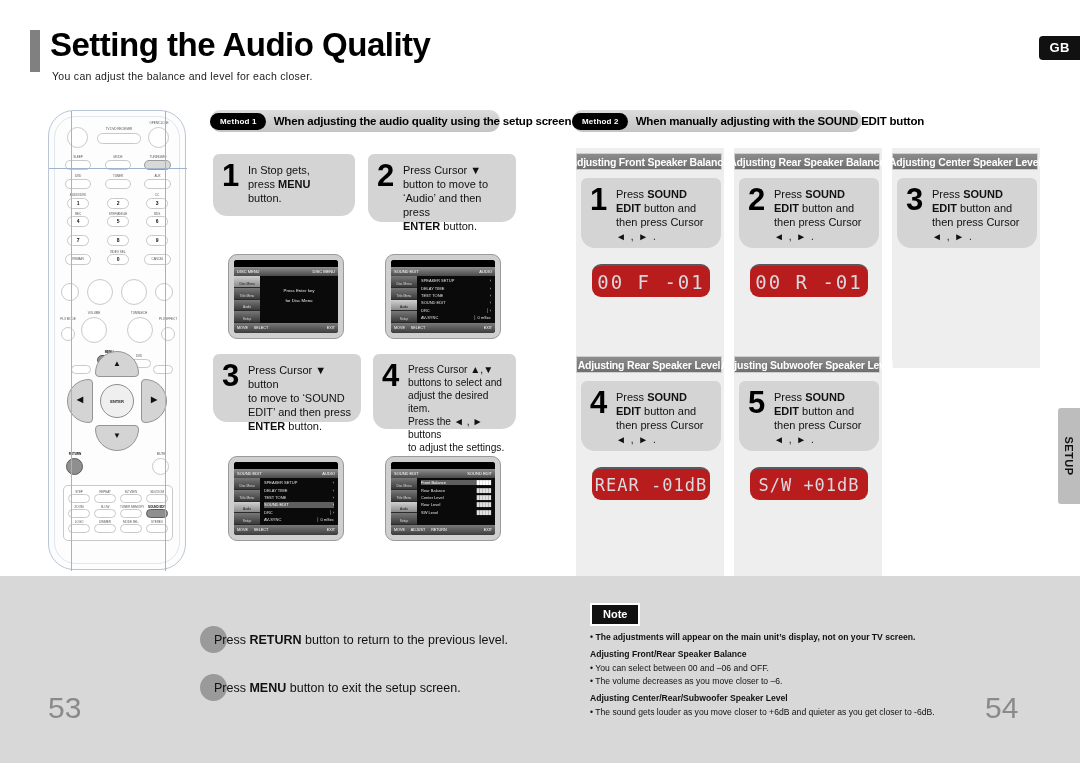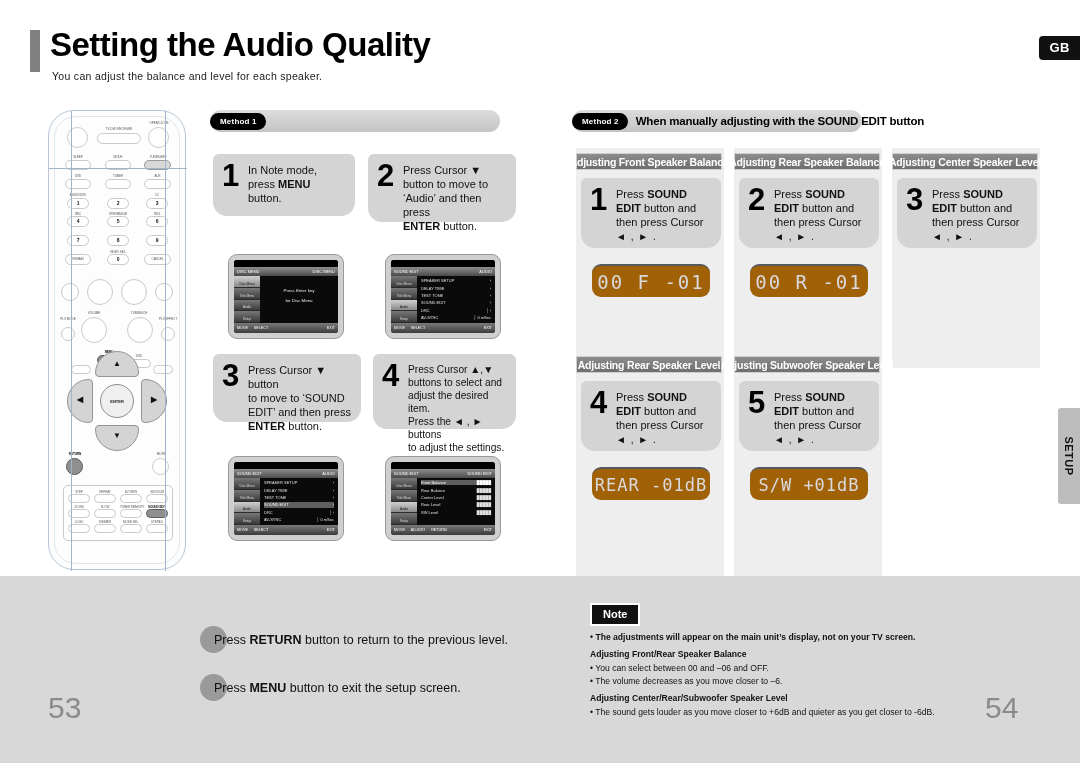--- a/index.html
+++ b/index.html
@@ -103,21 +103,21 @@
     color: #fff; font-size: 10.5px; font-weight: bold;
     display: flex; align-items: center; justify-content: center;
     letter-spacing: -0.2px; white-space: nowrap;
   }
 
   
   .col-panel { position: absolute; background: #eeeeee; }
 
   
   .lcd {
-    position: absolute; background: #a16207;
+    position: absolute; background: #b91c1c;
     border-radius: 9px;
     display: flex; align-items: center; justify-content: center;
     font-family: "DejaVu Sans Mono", monospace;
     font-size: 19px; color: #d9d9de; letter-spacing: 2px;
     border-top: 2px solid #585860;
     white-space: nowrap;
   }
 
   
   .tv {
@@ -187,21 +187,21 @@
   }
 </style>
 </head>
 <body>
 
 <div class="page">
 
   <div class="header">
     <div class="title-bar"></div>
     <div class="page-title">Setting the Audio Quality</div>
-    <div class="page-subtitle">You can adjust the balance and level for each speaker.</div>
+    <div class="page-subtitle">You can adjust the balance and level for each closer.</div>
     <div class="region-badge">GB</div>
   </div>
 
   <div class="content">
 
     <div class="remote">
       <div class="remote-inner"></div>
 
       <div class="btn r" style="left:18px;top:16px;width:21px;height:21px;"></div>
       <div class="lbl" style="left:47px;top:16px;width:46px;">TV  DVD RECEIVER</div>
@@ -323,26 +323,27 @@
       <div class="btn p" style="left:97px;top:413px;width:22px;height:9px;"></div>
       <div class="lbl" style="left:97px;top:409px;width:22px;">STEREO</div>
 
       <div class="hl-line" style="left:0px;top:57px;width:138px;"></div>
       <div class="hl-vline" style="left:22px;top:0px;height:460px;"></div>
       <div class="hl-vline" style="left:116px;top:0px;height:460px;"></div>
     </div>
 
     <div class="method-banner" style="left:210px;top:14px;width:290px;">
       <div class="method-tag">Method 1</div>
+      <div class="method-text">When adjusting the audio quality using the setup screen</div>
     </div>
 
     <div class="step-box" style="left:213px;top:58px;width:142px;height:62px;">
       <div class="step-num">1</div>
       <div class="step-text">
-        <div>In Note mode,</div>
+        <div>In Stop gets,</div>
         <div><span>press </span><b>MENU</b></div>
         <div>button.</div>
       </div>
     </div>
 
     <div class="step-box" style="left:368px;top:58px;width:148px;height:68px;">
       <div class="step-num">2</div>
       <div class="step-text">
         <div>Press Cursor ▼</div>
         <div>button to move to</div>

